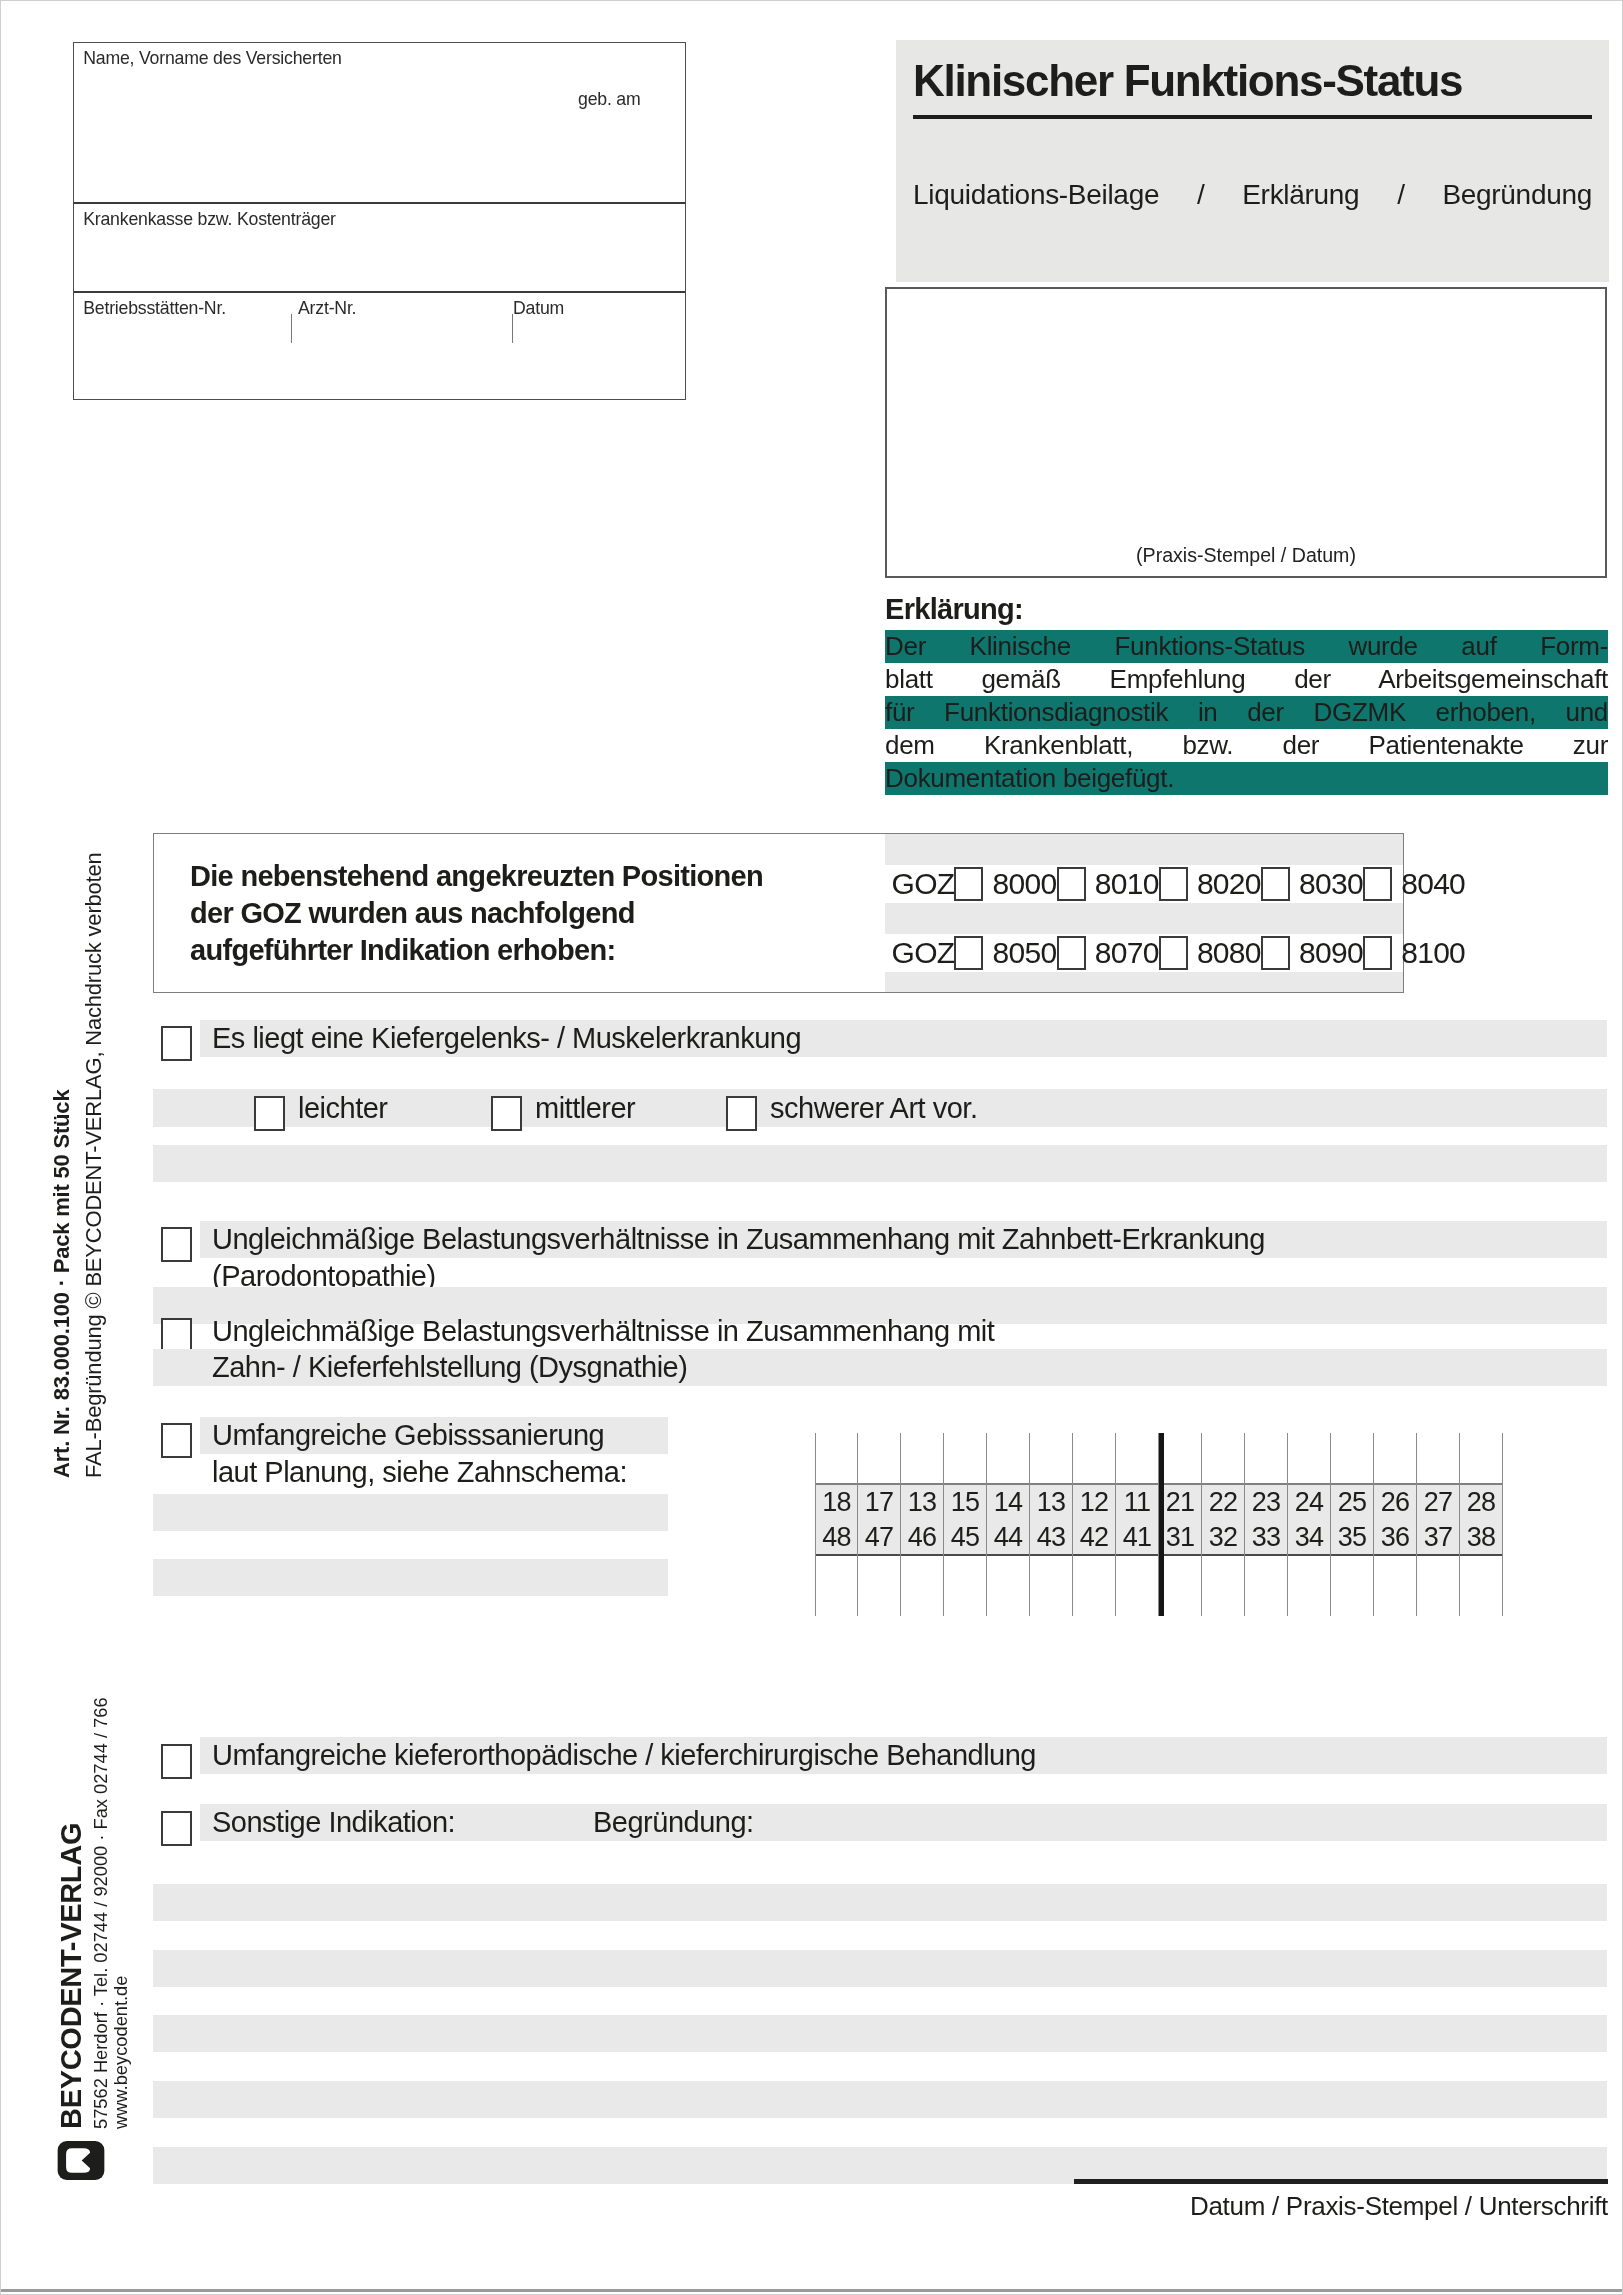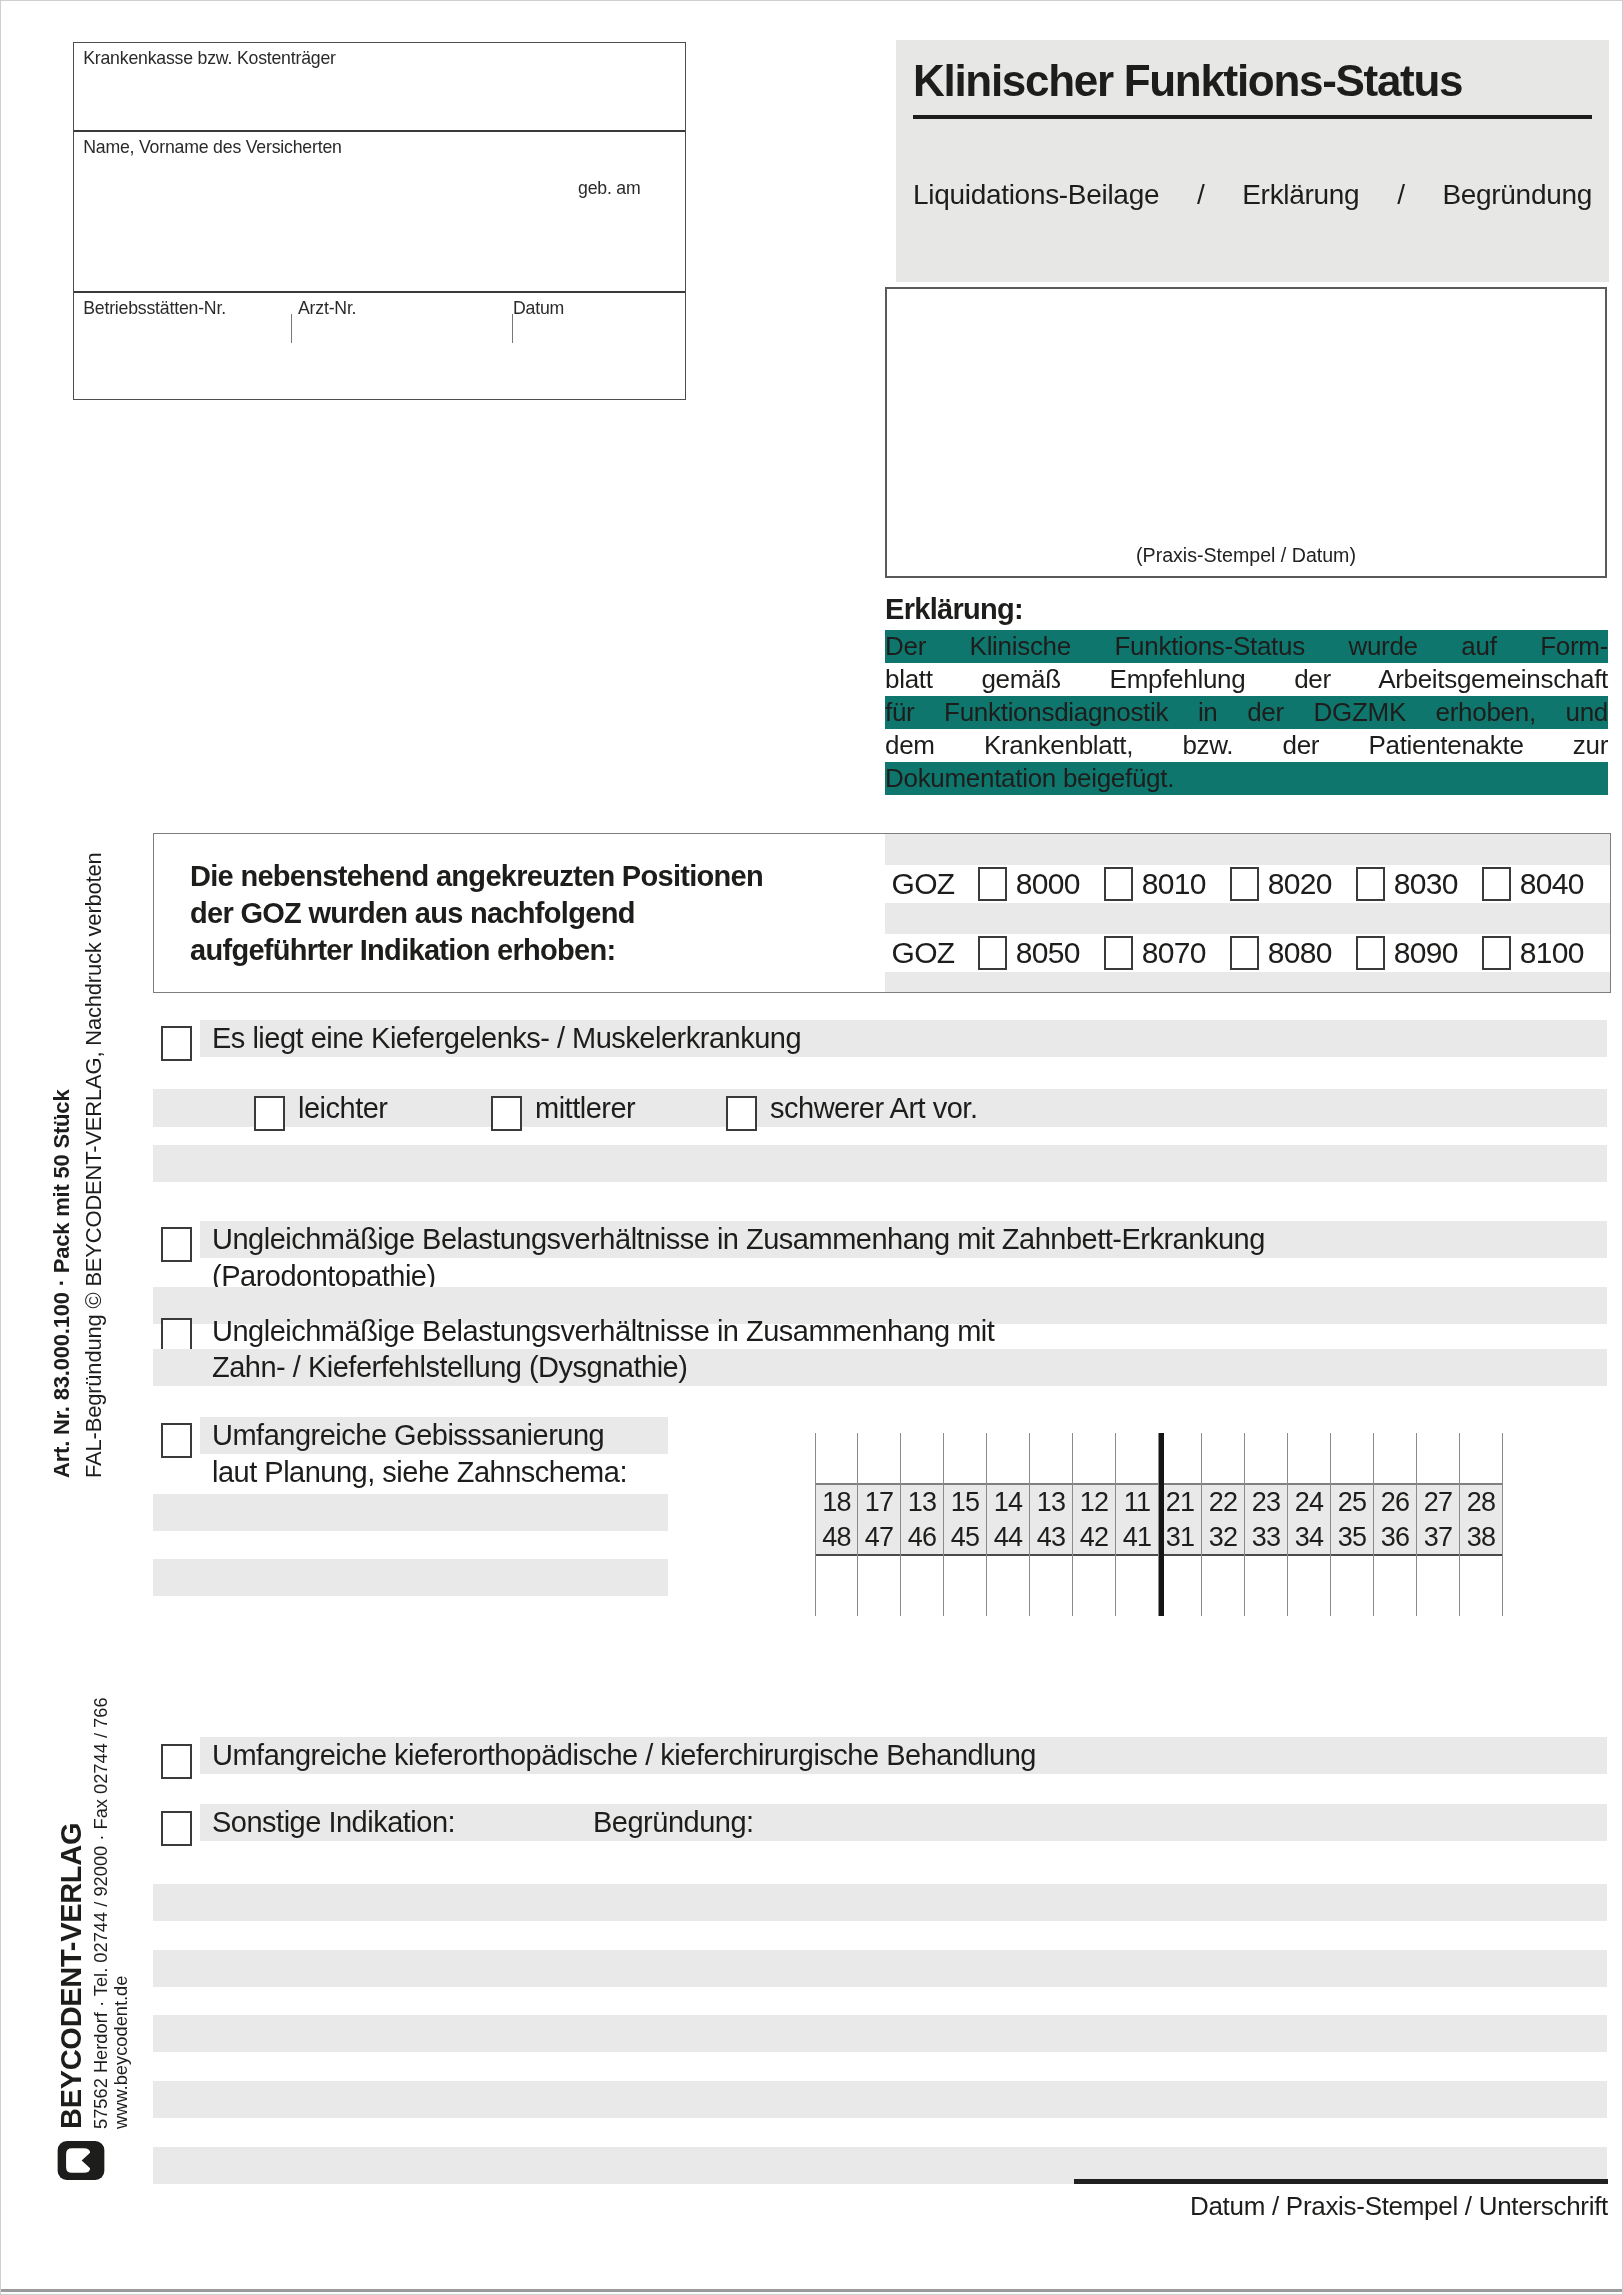--- a/index.html
+++ b/index.html
@@ -40,21 +40,21 @@
   
   .decl-heading{position:absolute;left:884px;top:592px;font-size:29px;font-weight:bold;
                 letter-spacing:-0.7px;}
   .decl-lines{position:absolute;left:884px;top:629px;width:723px;}
   .decl-line{height:33px;line-height:33px;font-size:26px;letter-spacing:-0.3px;
              text-align:justify;text-align-last:justify;}
   .decl-line.bandbg{background:#0f766e;}
   .decl-line.last{text-align-last:left;}
 
   
-  .goz-box{position:absolute;left:152px;top:832px;width:1458px;height:160px;
+  .goz-box{position:absolute;left:152px;top:832px;width:1251px;height:160px;
            border:1.3px solid #7d7d7d;box-sizing:border-box;background:#fff;}
   .goz-intro{position:absolute;left:36px;top:23.5px;font-size:29px;font-weight:bold;
              letter-spacing:-0.7px;line-height:37px;white-space:nowrap;}
   .goz-right{position:absolute;left:731px;top:0;right:0;bottom:0;display:flex;
              flex-direction:column;}
   .goz-band{height:31px;background:#e9e9e9;}
   .goz-band.grow{flex:1;}
   .goz-row{height:38px;display:flex;align-items:center;}
   .goz-label{width:86px;padding-left:6.5px;font-size:30px;letter-spacing:-0.7px;}
   .goz-item{width:126px;display:flex;align-items:center;}
@@ -109,26 +109,26 @@
   .v-addr{left:89px;top:2128px;font-size:18.3px;}
   .v-web{left:109px;top:2128px;font-size:18.3px;}
   .logo{position:absolute;left:56px;top:2139px;width:48px;height:41px;}
 </style>
 </head>
 <body>
 
 <div class="page">
 
   <div class="ins-box">
-    <div class="ins-sec ins-sec1">
-      <span class="ins-label">Krankenkasse bzw. Kostenträger</span>
-    </div>
     <div class="ins-sec ins-sec2">
       <span class="ins-label">Name, Vorname des Versicherten</span>
       <span class="ins-label geb">geb. am</span>
+    </div>
+    <div class="ins-sec ins-sec1">
+      <span class="ins-label">Krankenkasse bzw. Kostenträger</span>
     </div>
     <div class="ins-sec ins-sec4">
       <span class="ins-label" style="left:9.2px">Betriebsstätten-Nr.</span>
       <span class="ins-label" style="left:224px">Arzt-Nr.</span>
       <span class="ins-label" style="left:439px">Datum</span>
       <i class="tick" style="left:217px"></i>
       <i class="tick" style="left:438px"></i>
     </div>
   </div>
 

